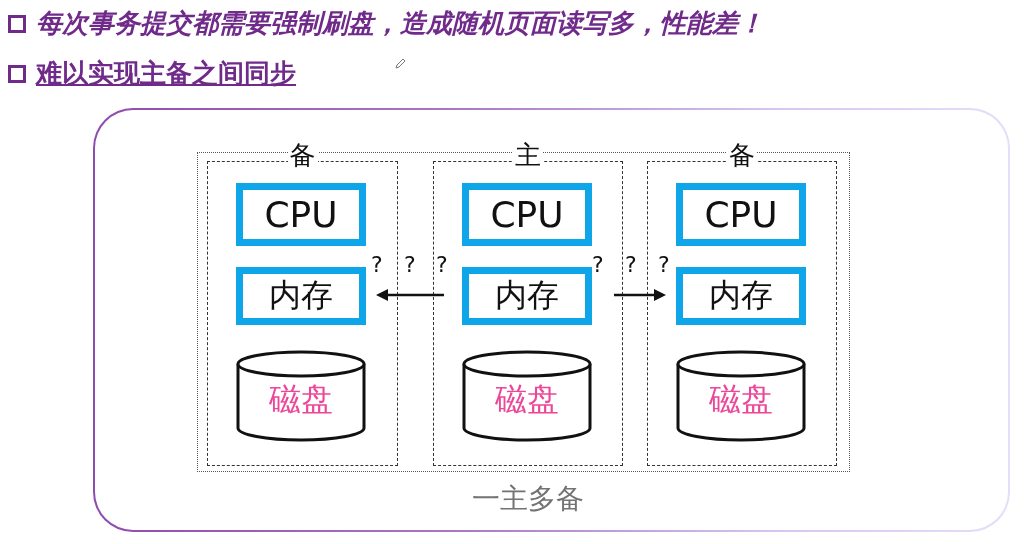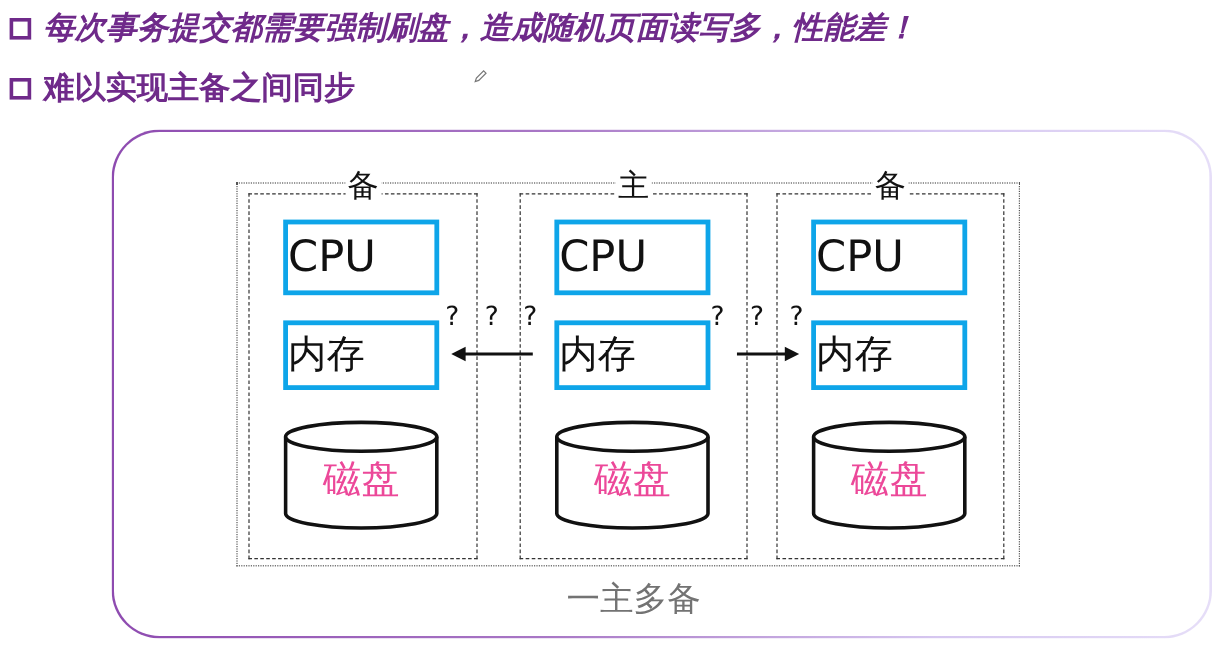--- a/index.html
+++ b/index.html
@@ -8,21 +8,21 @@
     font-family: "DejaVu Sans", sans-serif;
   }
   .bullet-line {
     position: absolute; left: 8px; font-size: 26px; font-weight: bold; color: #6f2a8a;
     letter-spacing: 0px; white-space: nowrap; display: flex; align-items: center;
   }
   .bullet-line .box {
     width: 18px; height: 18px; border: 3.5px solid #6f2a8a; box-sizing: border-box; margin-right: 10px; display: inline-block;
   }
   #line1 { top: 6px; font-style: italic; }
-  #line2 { top: 56px; }
+  #line2 { top: 56px; text-decoration: underline; }
   .pencil { position: absolute; left: 394px; top: 58px; width: 12px; height: 12px; }
   .frame {
     position: absolute; left: 93px; top: 108px; width: 917px; height: 424px;
     border-radius: 40px; box-sizing: border-box;
     border: 2px solid transparent;
     background:
       linear-gradient(#fff, #fff) padding-box,
       linear-gradient(90deg, #8e4bb0 0%, #a978c6 40%, #d6c7f0 75%, #e6def8 100%) border-box;
   }
   .outer-dotted {
@@ -30,22 +30,22 @@
     border: 1px dotted #555; box-sizing: border-box;
   }
   .node {
     position: absolute; top: 161px; height: 305px; border: 1.5px dashed #333; box-sizing: border-box;
   }
   .node-label {
     position: absolute; top: -22px; left: 50%; transform: translateX(-50%);
     font-size: 26px; color: #111; background: #fff; padding: 0 2px; line-height: 30px;
   }
   .cpu-box, .mem-box {
-    position: absolute; left: 28px; width: 130px; border: 4px solid #0ea5e9; box-sizing: border-box;
-    display: flex; align-items: center; color: #111;
+    position: absolute; left: 28px; width: 130px; border: 7px solid #0ea5e9; box-sizing: border-box;
+    display: flex; align-items: center; justify-content: center; color: #111;
   }
   .cpu-box { top: 21px; height: 63px; font-size: 36px; }
   .mem-box { top: 105px; height: 58px; font-size: 32px; }
   .disk { position: absolute; left: 28px; top: 188px; width: 130px; height: 92px; }
   .disk svg { position: absolute; left: 0; top: 0; }
   .disk-label {
     position: absolute; left: 0; top: 28px; width: 130px; text-align: center; font-size: 32px; color: #ec4899;
   }
   .q { position: absolute; font-size: 22px; color: #111; }
   .arrow { position: absolute; }

